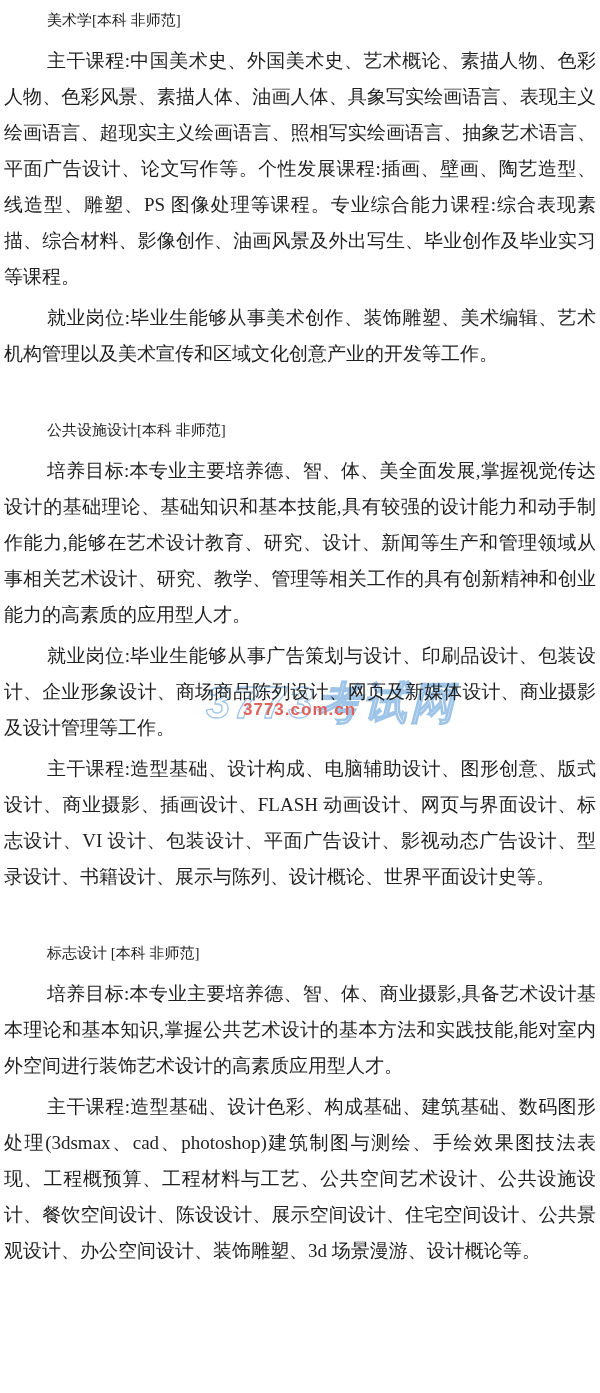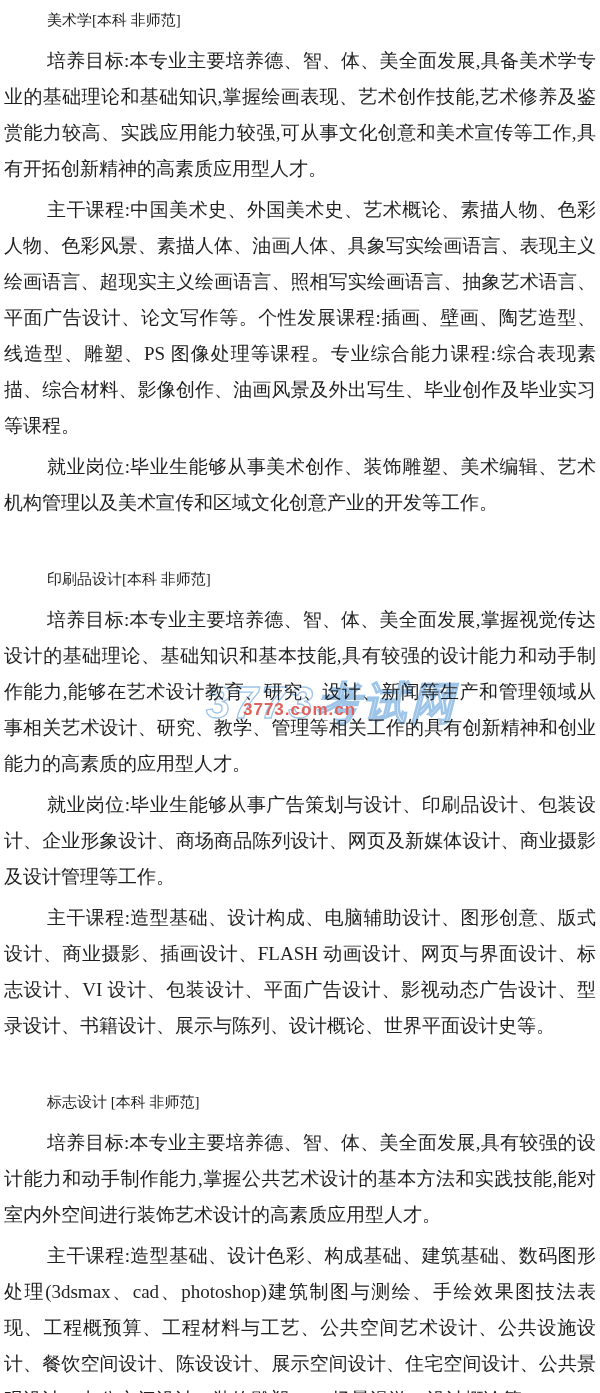--- a/index.html
+++ b/index.html
@@ -83,32 +83,31 @@
 
   <div class="watermark">
     <div class="wm-site">3773考试网</div>
     <div class="wm-url">3773.com.cn</div>
   </div>
 
   <div class="content">
 
     <div class="section">
       <h2 class="section-title">美术学[本科 非师范]</h2>
-      <p class="para">培养目标:本专业主要培养德、智、体、美全面发展,具备美术学专业的基础理论和基础知识,掌握绘画表现、艺术创作技能,艺术修养及鉴赏能力较高、实践应用能力较强,可从事文化创意和美术宣传等工作,具有开拓创新精神的高素质应用型人才。</p>
       <p class="para">主干课程:中国美术史、外国美术史、艺术概论、素描人物、色彩人物、色彩风景、素描人体、油画人体、具象写实绘画语言、表现主义绘画语言、超现实主义绘画语言、照相写实绘画语言、抽象艺术语言、平面广告设计、论文写作等。个性发展课程:插画、壁画、陶艺造型、线造型、雕塑、PS 图像处理等课程。专业综合能力课程:综合表现素描、综合材料、影像创作、油画风景及外出写生、毕业创作及毕业实习等课程。</p>
       <p class="para">就业岗位:毕业生能够从事美术创作、装饰雕塑、美术编辑、艺术机构管理以及美术宣传和区域文化创意产业的开发等工作。</p>
     </div>
 
     <div class="section">
-      <h2 class="section-title">印刷品设计[本科 非师范]</h2>
+      <h2 class="section-title">公共设施设计[本科 非师范]</h2>
       <p class="para">培养目标:本专业主要培养德、智、体、美全面发展,掌握视觉传达设计的基础理论、基础知识和基本技能,具有较强的设计能力和动手制作能力,能够在艺术设计教育、研究、设计、新闻等生产和管理领域从事相关艺术设计、研究、教学、管理等相关工作的具有创新精神和创业能力的高素质的应用型人才。</p>
       <p class="para">就业岗位:毕业生能够从事广告策划与设计、印刷品设计、包装设计、企业形象设计、商场商品陈列设计、网页及新媒体设计、商业摄影及设计管理等工作。</p>
       <p class="para">主干课程:造型基础、设计构成、电脑辅助设计、图形创意、版式设计、商业摄影、插画设计、FLASH 动画设计、网页与界面设计、标志设计、VI 设计、包装设计、平面广告设计、影视动态广告设计、型录设计、书籍设计、展示与陈列、设计概论、世界平面设计史等。</p>
     </div>
 
     <div class="section">
       <h2 class="section-title">标志设计 [本科 非师范]</h2>
-      <p class="para">培养目标:本专业主要培养德、智、体、美全面发展,具有较强的设计能力和动手制作能力,掌握公共艺术设计的基本方法和实践技能,能对室内外空间进行装饰艺术设计的高素质应用型人才。</p>
+      <p class="para">培养目标:本专业主要培养德、智、体、商业摄影,具备艺术设计基本理论和基本知识,掌握公共艺术设计的基本方法和实践技能,能对室内外空间进行装饰艺术设计的高素质应用型人才。</p>
       <p class="para">主干课程:造型基础、设计色彩、构成基础、建筑基础、数码图形处理(3dsmax、cad、photoshop)建筑制图与测绘、手绘效果图技法表现、工程概预算、工程材料与工艺、公共空间艺术设计、公共设施设计、餐饮空间设计、陈设设计、展示空间设计、住宅空间设计、公共景观设计、办公空间设计、装饰雕塑、3d 场景漫游、设计概论等。</p>
     </div>
 
   </div>
 </div>
 
 </body></html>

